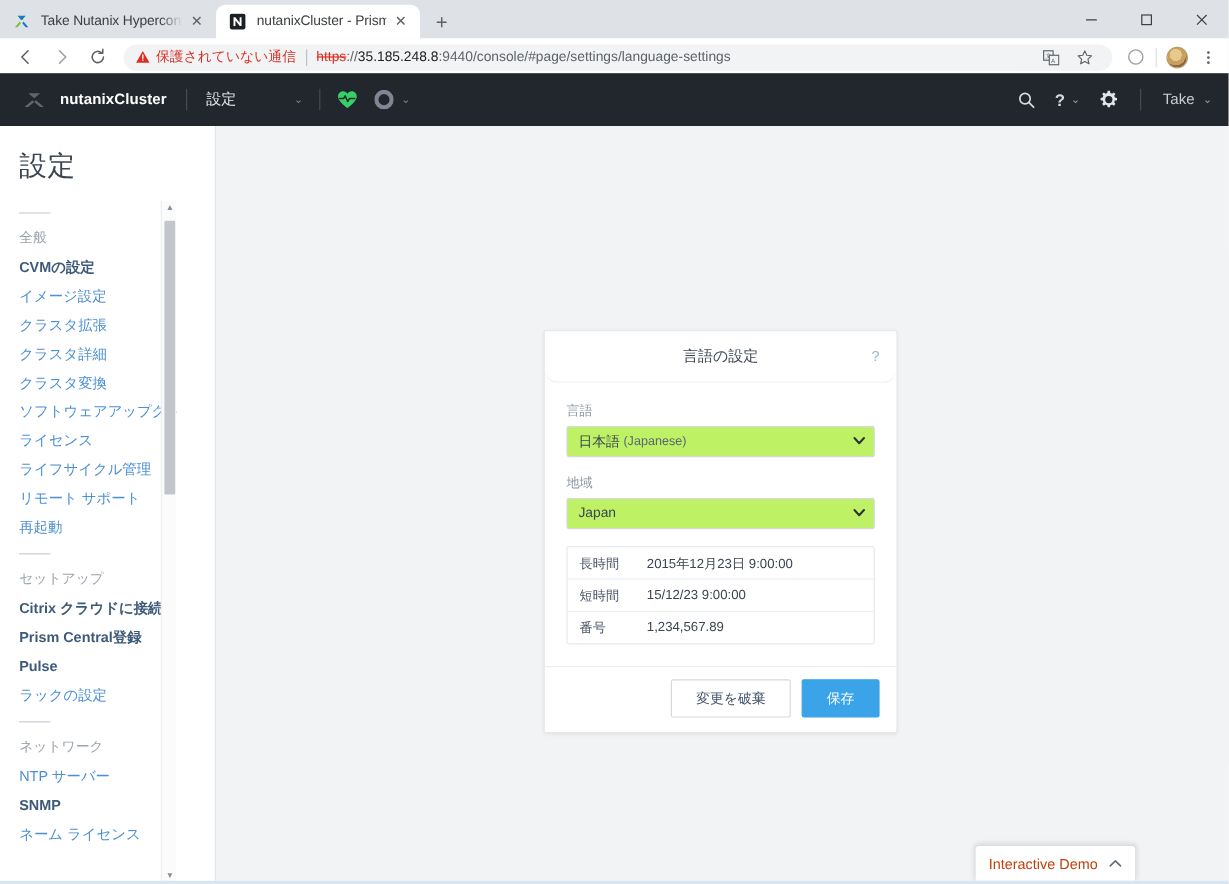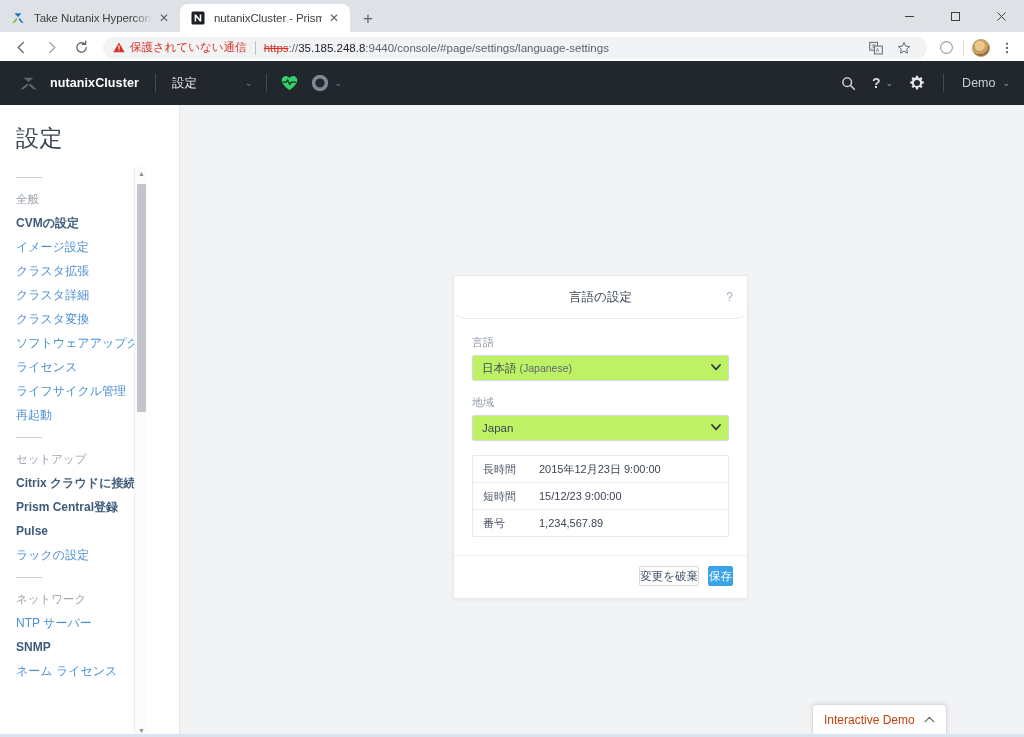--- a/index.html
+++ b/index.html
@@ -140,22 +140,22 @@
   .info-table{border:1px solid #e7e9ec;border-radius:2px;margin:4px 0 0 0;}
   .info-row{display:flex;align-items:center;height:26px;border-bottom:1px solid #eceef0;}
   .info-row:last-child{border-bottom:none;}
   .info-key{width:66px;flex:0 0 66px;font-size:11px;color:#4a5464;padding-left:10px;box-sizing:border-box;}
   .info-val{font-size:11px;color:#3b4553;}
   .card-foot{
     border-top:1px solid #ededf0;margin-top:14px;padding:10px 14px 12px 14px;
     display:flex;justify-content:flex-end;align-items:center;gap:9px;
   }
   .btn{
-    height:20px;border-radius:2px;font-size:11.5px;display:flex;align-items:center;justify-content:center;
-    padding:0 0;box-sizing:border-box;white-space:nowrap;
+    height:32px;border-radius:2px;font-size:11.5px;display:flex;align-items:center;justify-content:center;
+    padding:0 20px;box-sizing:border-box;white-space:nowrap;
   }
   .btn-secondary{background:#fff;border:1px solid #d5d9de;color:#42526a;}
   .btn-primary{background:#3ba4e8;border:1px solid #3ba4e8;color:#ffffff;}
 
   
   .demo-widget{
     position:absolute;left:812px;top:704px;width:135px;height:30px;
     background:#ffffff;border:1px solid #d9dde2;border-bottom:none;
     border-radius:4px 4px 0 0;box-shadow:0 -1px 4px rgba(0,0,0,.10);
     display:flex;align-items:center;justify-content:space-between;
@@ -318,39 +318,40 @@
           </svg>
       </span>
       <span class="nx-ico" style="font-size:14px;font-weight:bold;">?</span>
       <span class="nx-admin-caret" style="margin-left:5px;">⌄</span>
       <span class="nx-ico">
         <svg width="16" height="16" viewBox="0 0 18 18">
           <path d="M9 5.6 A3.4 3.4 0 1 0 9 12.4 A3.4 3.4 0 1 0 9 5.6 Z M7.9 0.8 h2.2 l.35 2.0 a6.4 6.4 0 0 1 1.55 .64 l1.66 -1.16 1.56 1.56 -1.16 1.66 a6.4 6.4 0 0 1 .64 1.55 l2.0 .35 v2.2 l-2.0 .35 a6.4 6.4 0 0 1 -.64 1.55 l1.16 1.66 -1.56 1.56 -1.66 -1.16 a6.4 6.4 0 0 1 -1.55 .64 l-.35 2.0 h-2.2 l-.35 -2.0 a6.4 6.4 0 0 1 -1.55 -.64 l-1.66 1.16 -1.56 -1.56 1.16 -1.66 a6.4 6.4 0 0 1 -.64 -1.55 l-2.0 -.35 v-2.2 l2.0 -.35 a6.4 6.4 0 0 1 .64 -1.55 l-1.16 -1.66 1.56 -1.56 1.66 1.16 a6.4 6.4 0 0 1 1.55 -.64 Z" fill="#e2e6eb" fill-rule="evenodd"></path>
         </svg>
       </span>
       <span class="nx-rsep"></span>
-      <span class="nx-admin">Demo</span>
+      <span class="nx-admin">Take</span>
       <span class="nx-admin-caret">⌄</span>
     </div>
   </div>
 
   <div class="sidebar">
     <div class="side-title">設定</div>
     <div class="side-scroll">
       <div id="sidebar-groups">
           <div class="side-rule"></div>
           <div class="side-group-label">全般</div>
           <div class="side-item strong">CVMの設定</div>
           <div class="side-item">イメージ設定</div>
           <div class="side-item">クラスタ拡張</div>
           <div class="side-item">クラスタ詳細</div>
           <div class="side-item">クラスタ変換</div>
           <div class="side-item">ソフトウェアアップグレード</div>
           <div class="side-item">ライセンス</div>
           <div class="side-item">ライフサイクル管理</div>
+          <div class="side-item">リモート サポート</div>
           <div class="side-item">再起動</div>
           <div class="side-rule"></div>
           <div class="side-group-label">セットアップ</div>
           <div class="side-item strong">Citrix クラウドに接続</div>
           <div class="side-item strong">Prism Central登録</div>
           <div class="side-item strong">Pulse</div>
           <div class="side-item">ラックの設定</div>
           <div class="side-rule"></div>
           <div class="side-group-label">ネットワーク</div>
           <div class="side-item">NTP サーバー</div>

